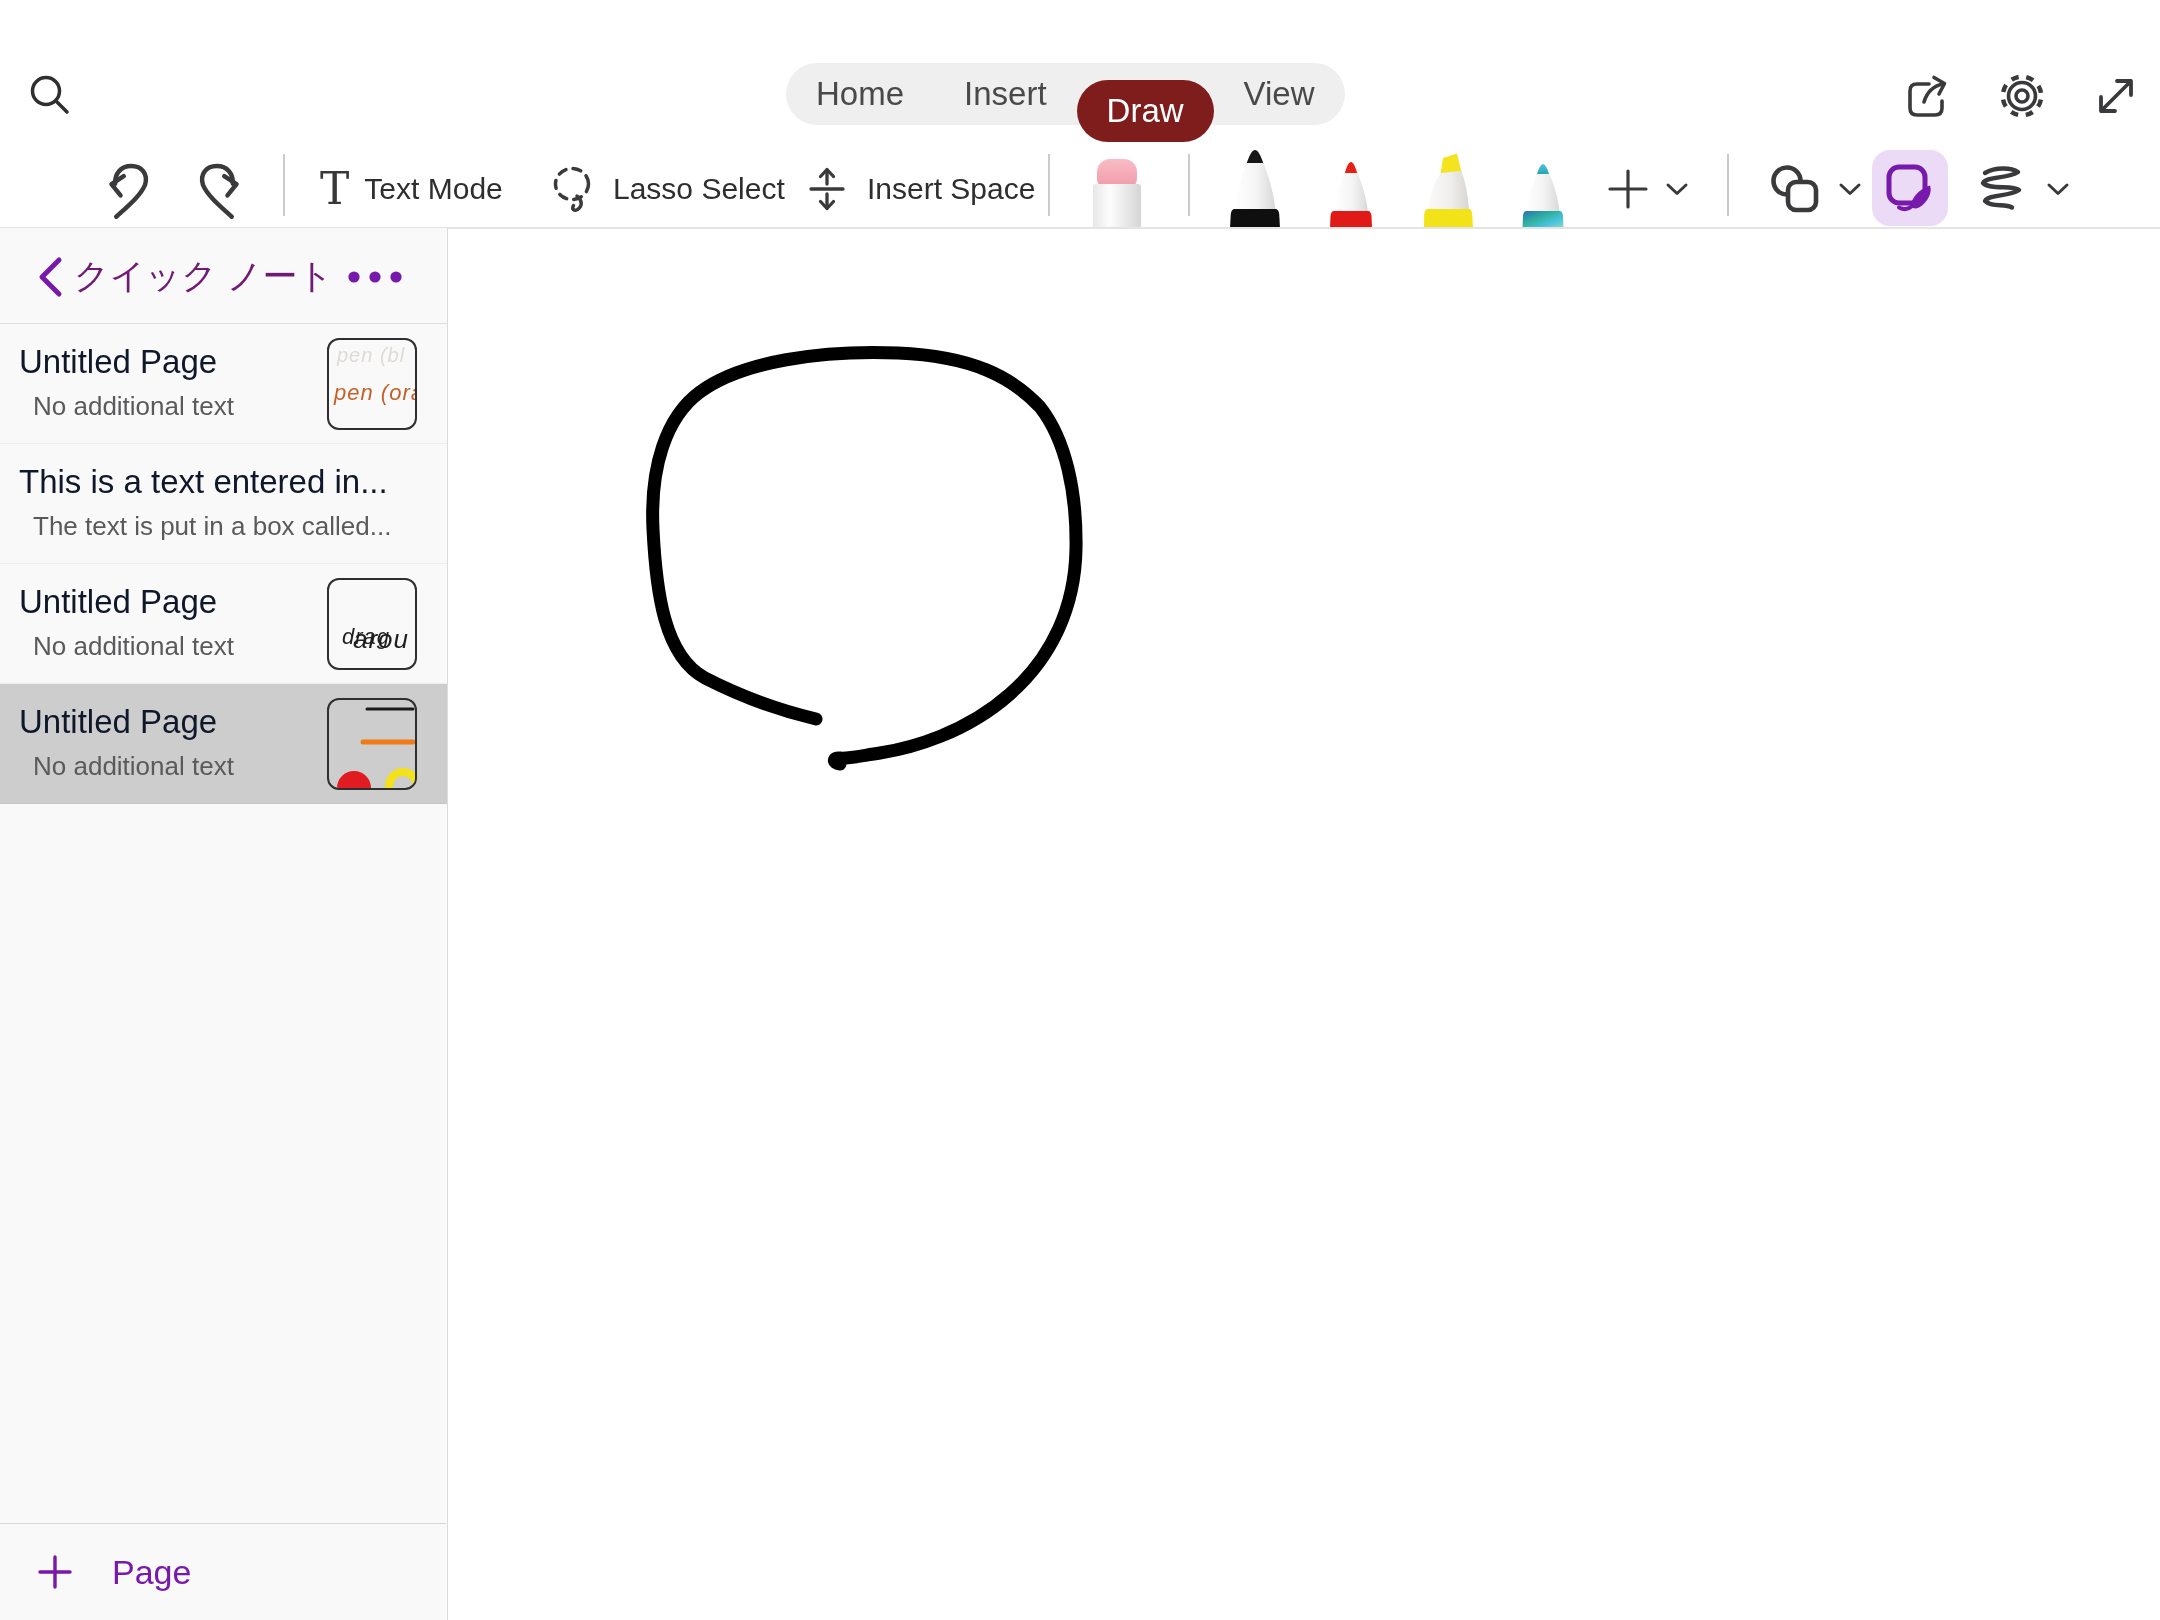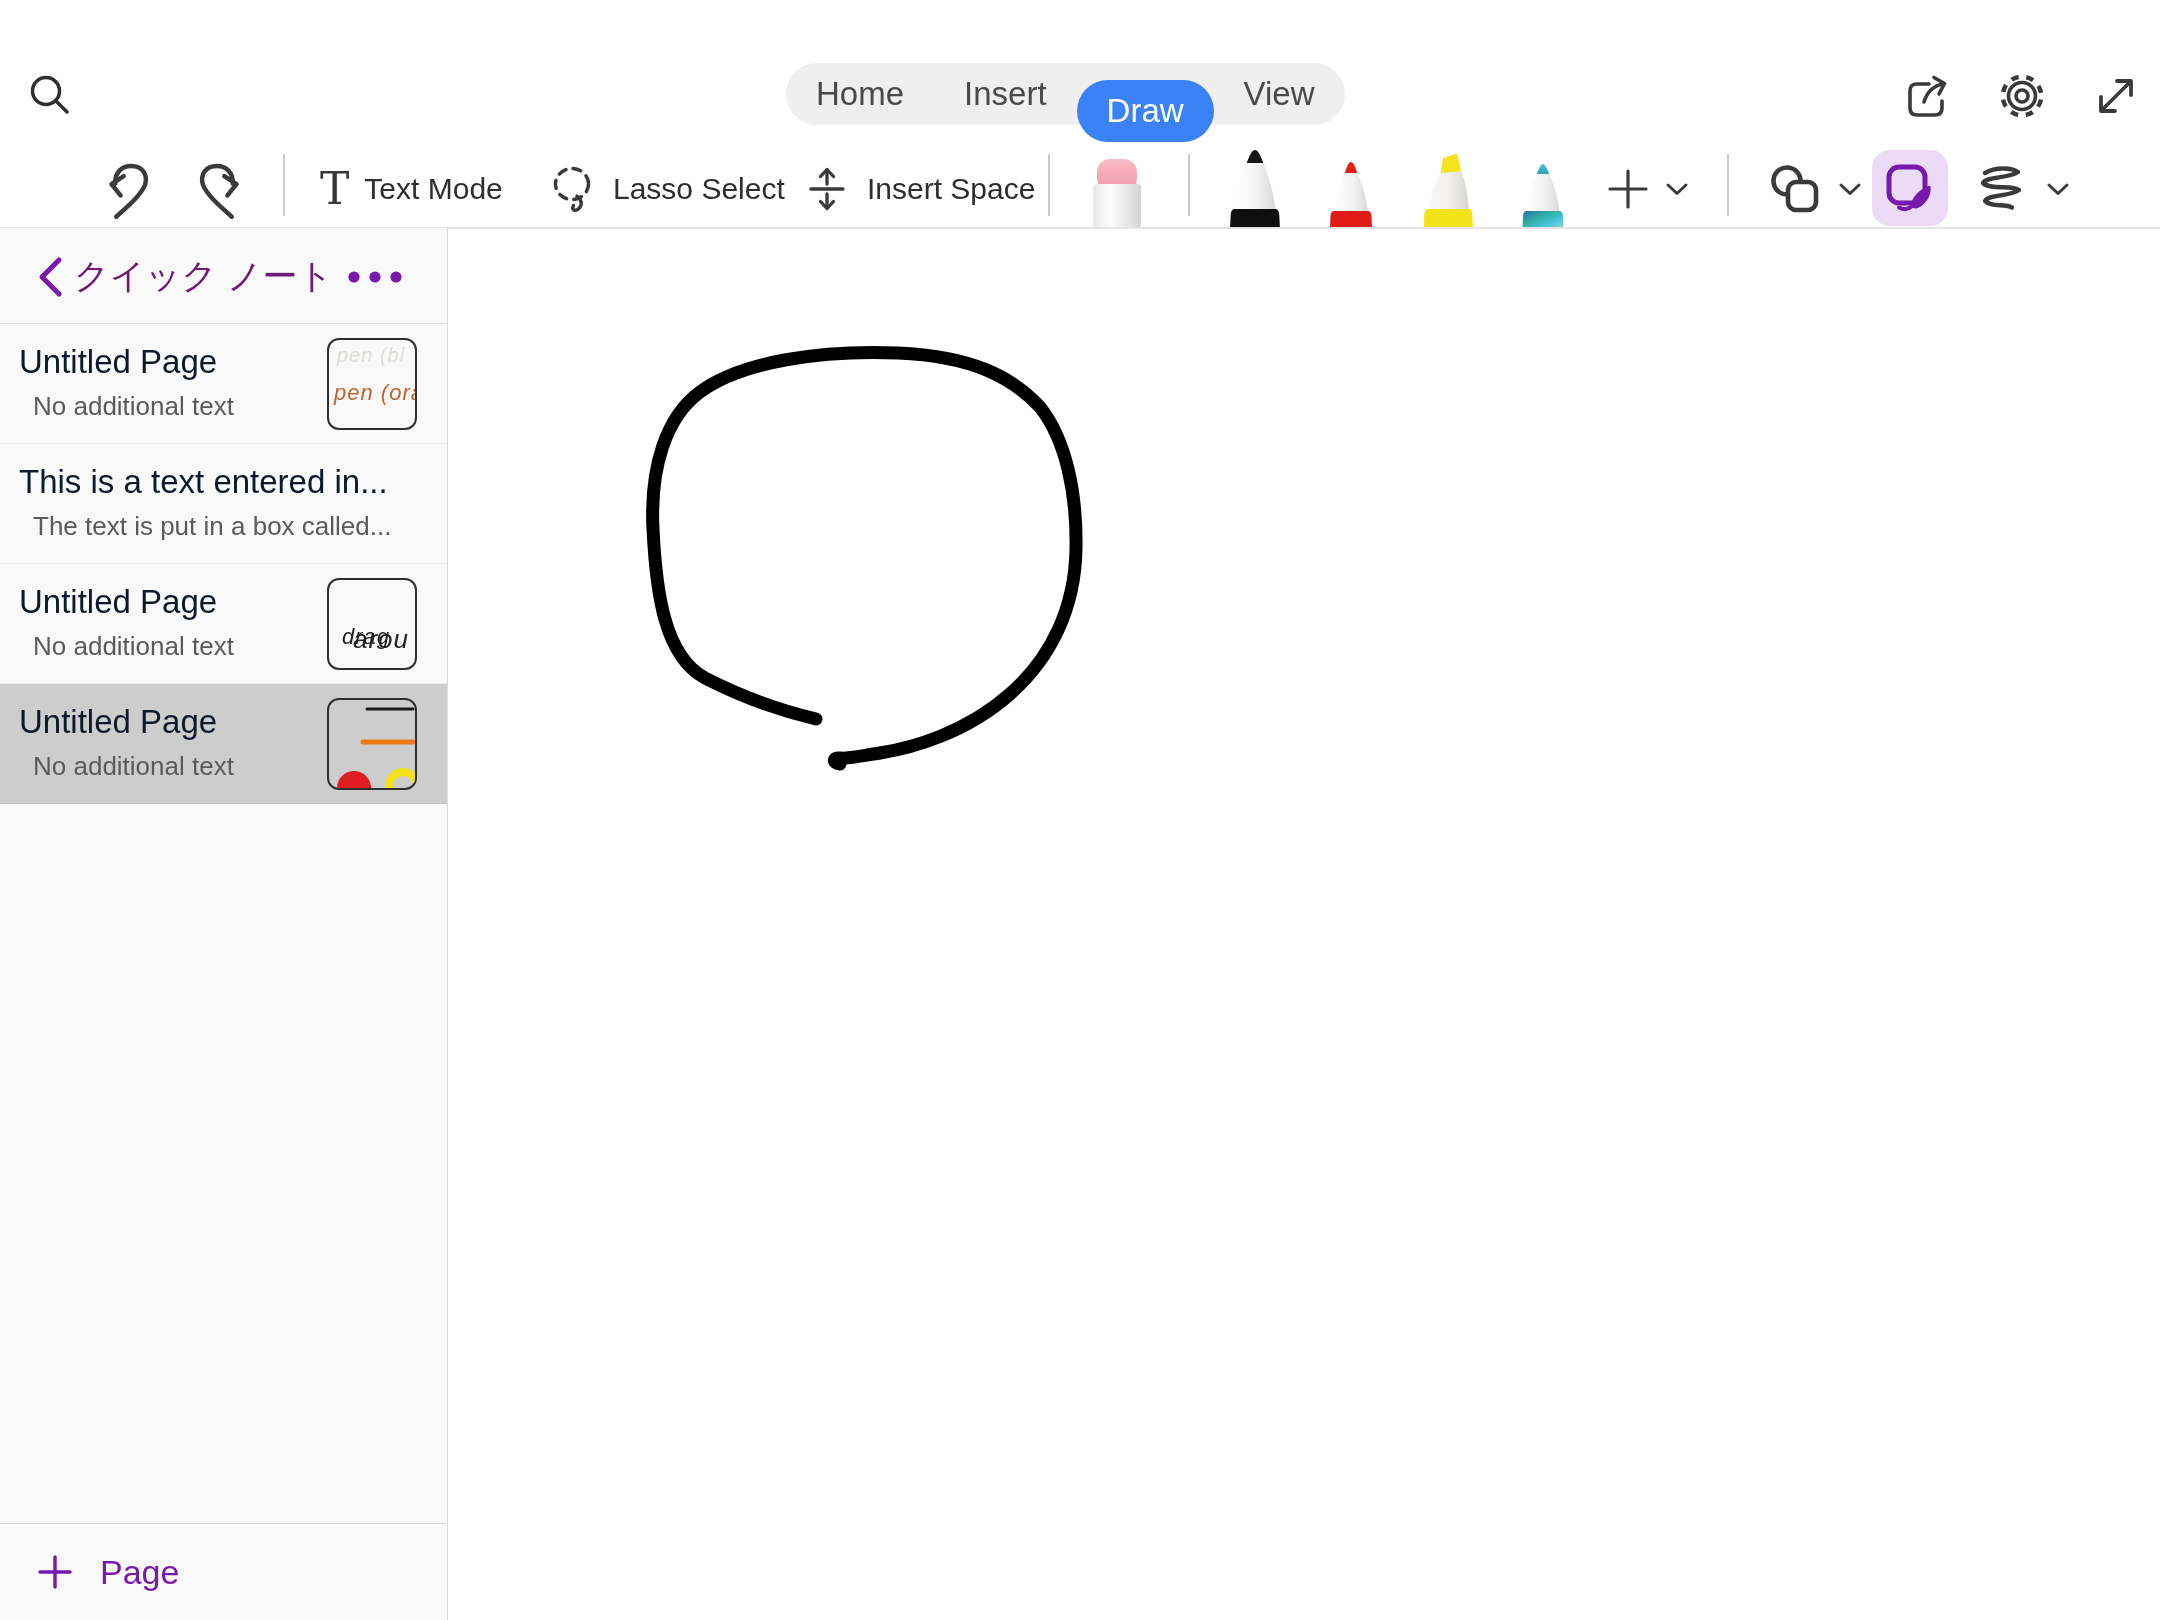--- a/index.html
+++ b/index.html
@@ -10,21 +10,21 @@
   
   #topbar { position:absolute; left:0; top:0; width:1799px; height:228px; background:#fff; }
   #topbar-border { position:absolute; left:0; top:227px; width:2160px; height:1.5px; background:#e4e4e4; }
 
   #search-btn { position:absolute; left:26px; top:72px; width:48px; height:48px; cursor:pointer; }
 
   #tabbar { position:absolute; left:786px; top:63px; height:62px; border-radius:34px;
     background:#efefef; display:inline-flex; align-items:center; }
   .tab { padding:0 30px; height:62px; line-height:62px; font-size:33px; color:#49494b;
     border-radius:31px; white-space:nowrap; }
-  .tab.active { background:#3b82f6; color:#fff; font-weight:500;margin-top:34px; }
+  .tab.active { background:#7f1d1d; color:#fff; font-weight:500;margin-top:34px; }
 
   #top-actions { position:absolute; left:1902px; top:70px; display:flex; gap:44px; align-items:center; }
 
   
   .vdiv { position:absolute; top:154px; width:2px; height:62px; background:#cbcbcb; }
   .tool-group { position:absolute; top:150px; height:78px; display:flex; align-items:center; gap:15px; }
   .tool-label { font-size:30px; color:#2e2e30; white-space:nowrap; }
   .t-icon { font-family:"DejaVu Serif","Liberation Serif",serif; font-size:44px; color:#38383a; line-height:1; }
 
   .pen { position:absolute; top:148px; width:64px; height:80px; }
@@ -49,21 +49,21 @@
   .sb-item.wide .sb-title, .sb-item.wide .sb-sub { max-width:400px; }
   .sb-sub { position:absolute; left:33px; top:67px; font-size:26px; color:#5a5a5c; white-space:nowrap;
     max-width:300px; overflow:hidden; }
   .sb-thumb { position:absolute; left:327px; top:14px; width:90px; height:92px;
     border:2.5px solid #2f2f31; border-radius:12px; overflow:hidden; }
   .hw { position:absolute; white-space:nowrap; font-style:italic; letter-spacing:1px; }
 
   #add-page { position:absolute; left:0; bottom:0; width:446px; height:97px;
     border-top:1.5px solid #d7d7d7; display:flex; align-items:center; padding-left:36px; gap:26px;
     color:#7719aa; background:#f9f9f9; }
-  #add-page-label { font-size:34px; color:#7719aa; }
+  #add-page-label { font-size:34px; color:#7719aa;margin-left:12px; }
 
   
   #canvas { position:absolute; left:449.5px; top:228.5px; width:1710px; height:1391px; background:#fff; }
 </style>
 </head>
 <body>
 
 <div id="topbar">
 
   <div id="search-btn">

